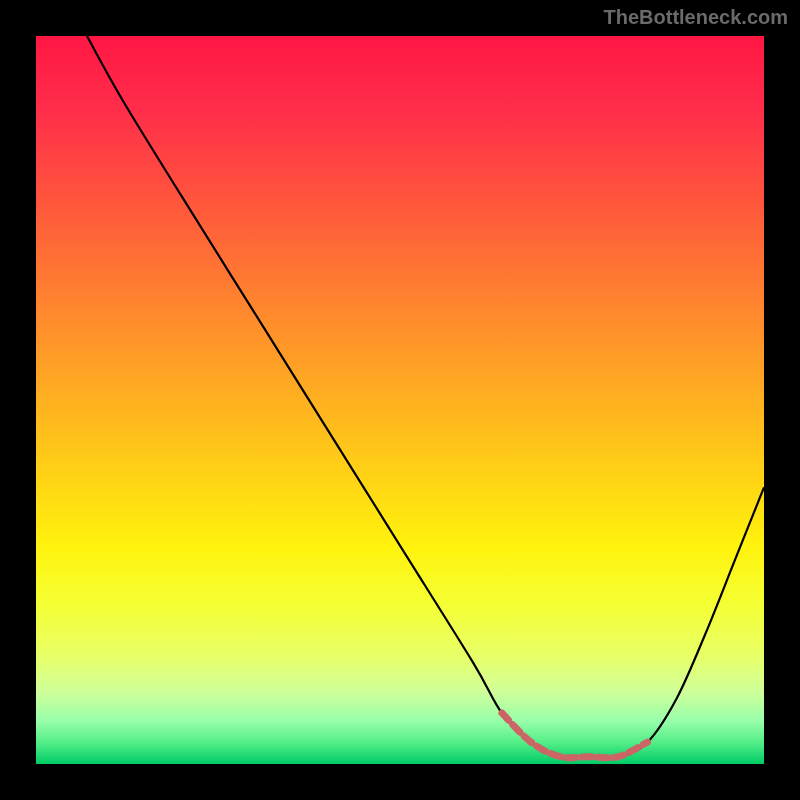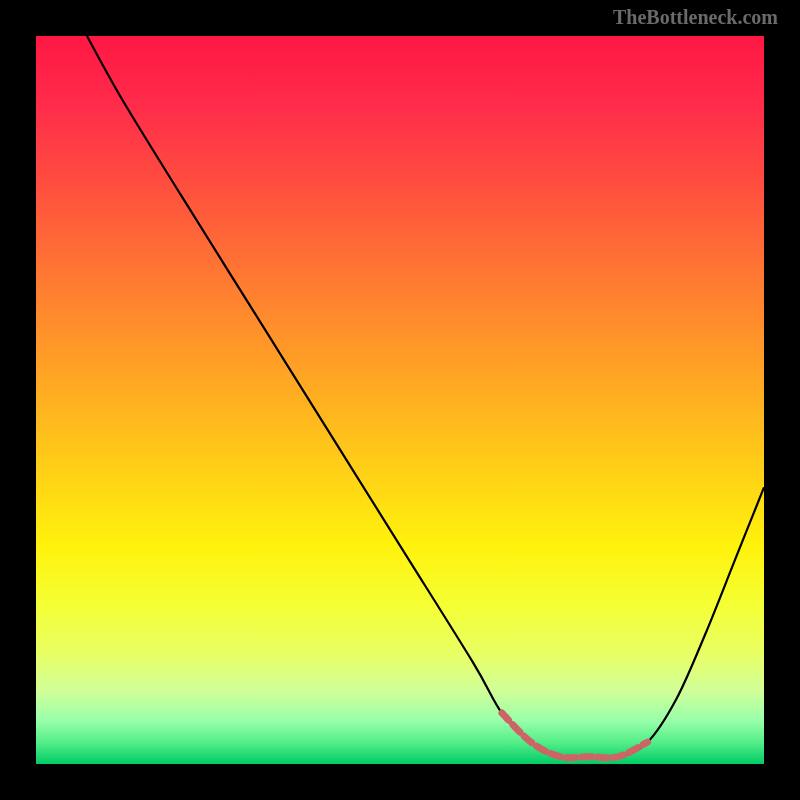--- a/index.html
+++ b/index.html
@@ -10,26 +10,25 @@
     body {
       width: 800px;
       height: 800px;
       background: #000;
       position: relative;
       font-family: Arial, sans-serif;
     }
     .attribution {
       position: absolute;
       top: 6px;
-      right: 22px;
+      right: 12px;
       color: #6a6a6a;
       font-size: 20px;
       font-weight: bold;
       z-index: 10;
-      font-family: Liberation Serif, serif;
     }
     .chart-area {
       position: absolute;
       top: 36px;
       left: 36px;
       width: 728px;
       height: 728px;
       overflow: hidden;
     }
     .gradient-bg {

